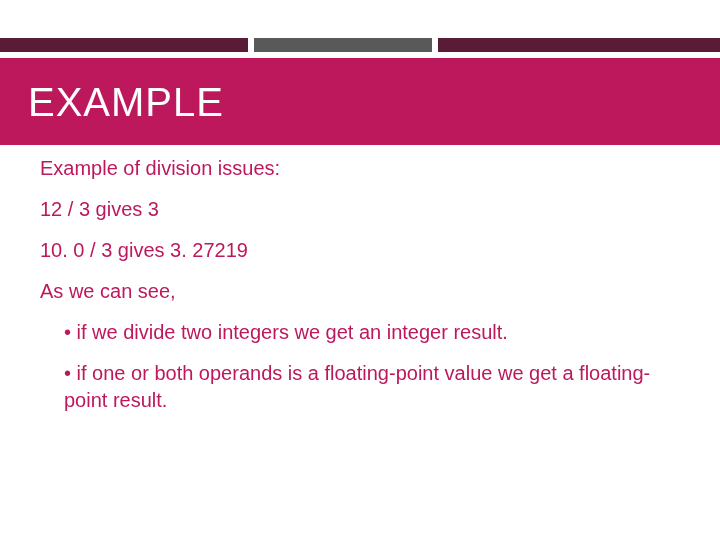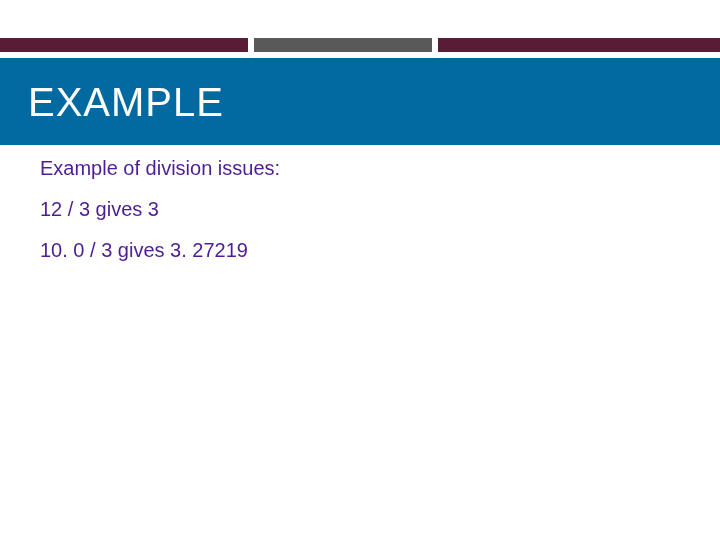--- a/index.html
+++ b/index.html
@@ -27,33 +27,33 @@
     background: #595959;
   }
   .gap2 { width: 6px; }
   .bar-right {
     flex: 1;
     height: 100%;
     background: #5a1b36;
   }
   .title-block {
     margin-top: 6px;
-    background: #0369a1;
+    background: #be185d;
     width: 100%;
     padding: 22px 40px 20px 28px;
   }
   .title-block h1 {
     color: #ffffff;
     font-size: 40px;
     font-weight: 400;
     letter-spacing: 1px;
   }
   .content {
     padding: 10px 36px 0 40px;
-    color: #4c1d95;
+    color: #be185d;
     font-size: 20px;
     line-height: 1.35;
   }
   .content p {
     margin-bottom: 14px;
   }
   .bullets {
     padding-left: 24px;
   }
   .bullets p {
@@ -72,13 +72,18 @@
 </div>
 
 <div class="title-block">
   <h1>EXAMPLE</h1>
 </div>
 
 <div class="content">
   <p>Example of division issues:</p>
   <p>12 / 3  gives  3</p>
   <p>10. 0 / 3 gives 3. 27219</p>
+  <p>As we can see,</p>
+  <div class="bullets">
+    <p>• if we divide two integers we get an integer result.</p>
+    <p>• if one or both operands is a floating-point value we get a floating-point result.</p>
+  </div>
 </div>
 
 </body></html>

